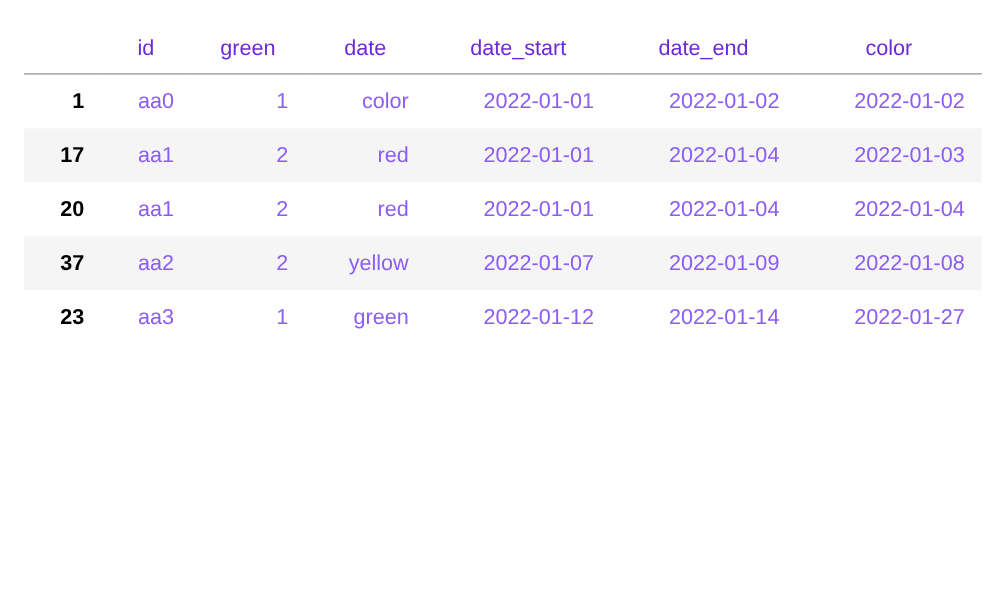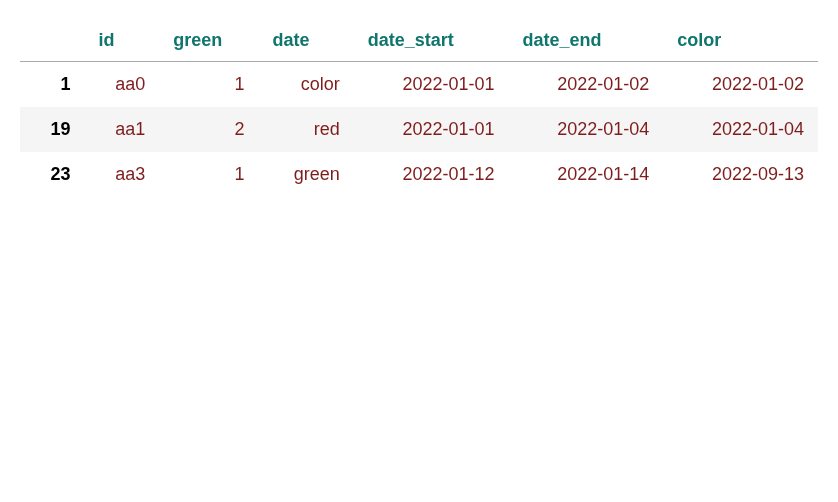--- a/index.html
+++ b/index.html
@@ -15,32 +15,32 @@
     }
     table {
       border-collapse: collapse;
       width: 100%;
       font-size: 18px;
     }
     thead tr {
       border-bottom: 1px solid #aaa;
     }
     th {
-      text-align: left;
-      font-weight: 700;
+      text-align: center;
+      font-weight: 400;
       padding: 10px 14px;
-      color: #0f766e;
+      color: #6d28d9;
     }
     th:first-child {
       min-width: 50px;
     }
     td {
       text-align: right;
       padding: 12px 14px;
-      color: #7f1d1d;
+      color: #8b5cf6;
     }
     td:first-child {
       font-weight: 700;
       color: #000;
     }
     tbody tr:nth-child(odd) {
       background: #ffffff;
     }
     tbody tr:nth-child(even) {
       background: #f5f5f5;
@@ -65,31 +65,49 @@
     <tr>
       <td>1</td>
       <td>aa0</td>
       <td>1</td>
       <td>color</td>
       <td>2022-01-01</td>
       <td>2022-01-02</td>
       <td>2022-01-02</td>
     </tr>
     <tr>
-      <td>19</td>
+      <td>17</td>
+      <td>aa1</td>
+      <td>2</td>
+      <td>red</td>
+      <td>2022-01-01</td>
+      <td>2022-01-04</td>
+      <td>2022-01-03</td>
+    </tr>
+    <tr>
+      <td>20</td>
       <td>aa1</td>
       <td>2</td>
       <td>red</td>
       <td>2022-01-01</td>
       <td>2022-01-04</td>
       <td>2022-01-04</td>
     </tr>
     <tr>
+      <td>37</td>
+      <td>aa2</td>
+      <td>2</td>
+      <td>yellow</td>
+      <td>2022-01-07</td>
+      <td>2022-01-09</td>
+      <td>2022-01-08</td>
+    </tr>
+    <tr>
       <td>23</td>
       <td>aa3</td>
       <td>1</td>
       <td>green</td>
       <td>2022-01-12</td>
       <td>2022-01-14</td>
-      <td>2022-09-13</td>
+      <td>2022-01-27</td>
     </tr>
   </tbody>
 </table>
 
 </body></html>

